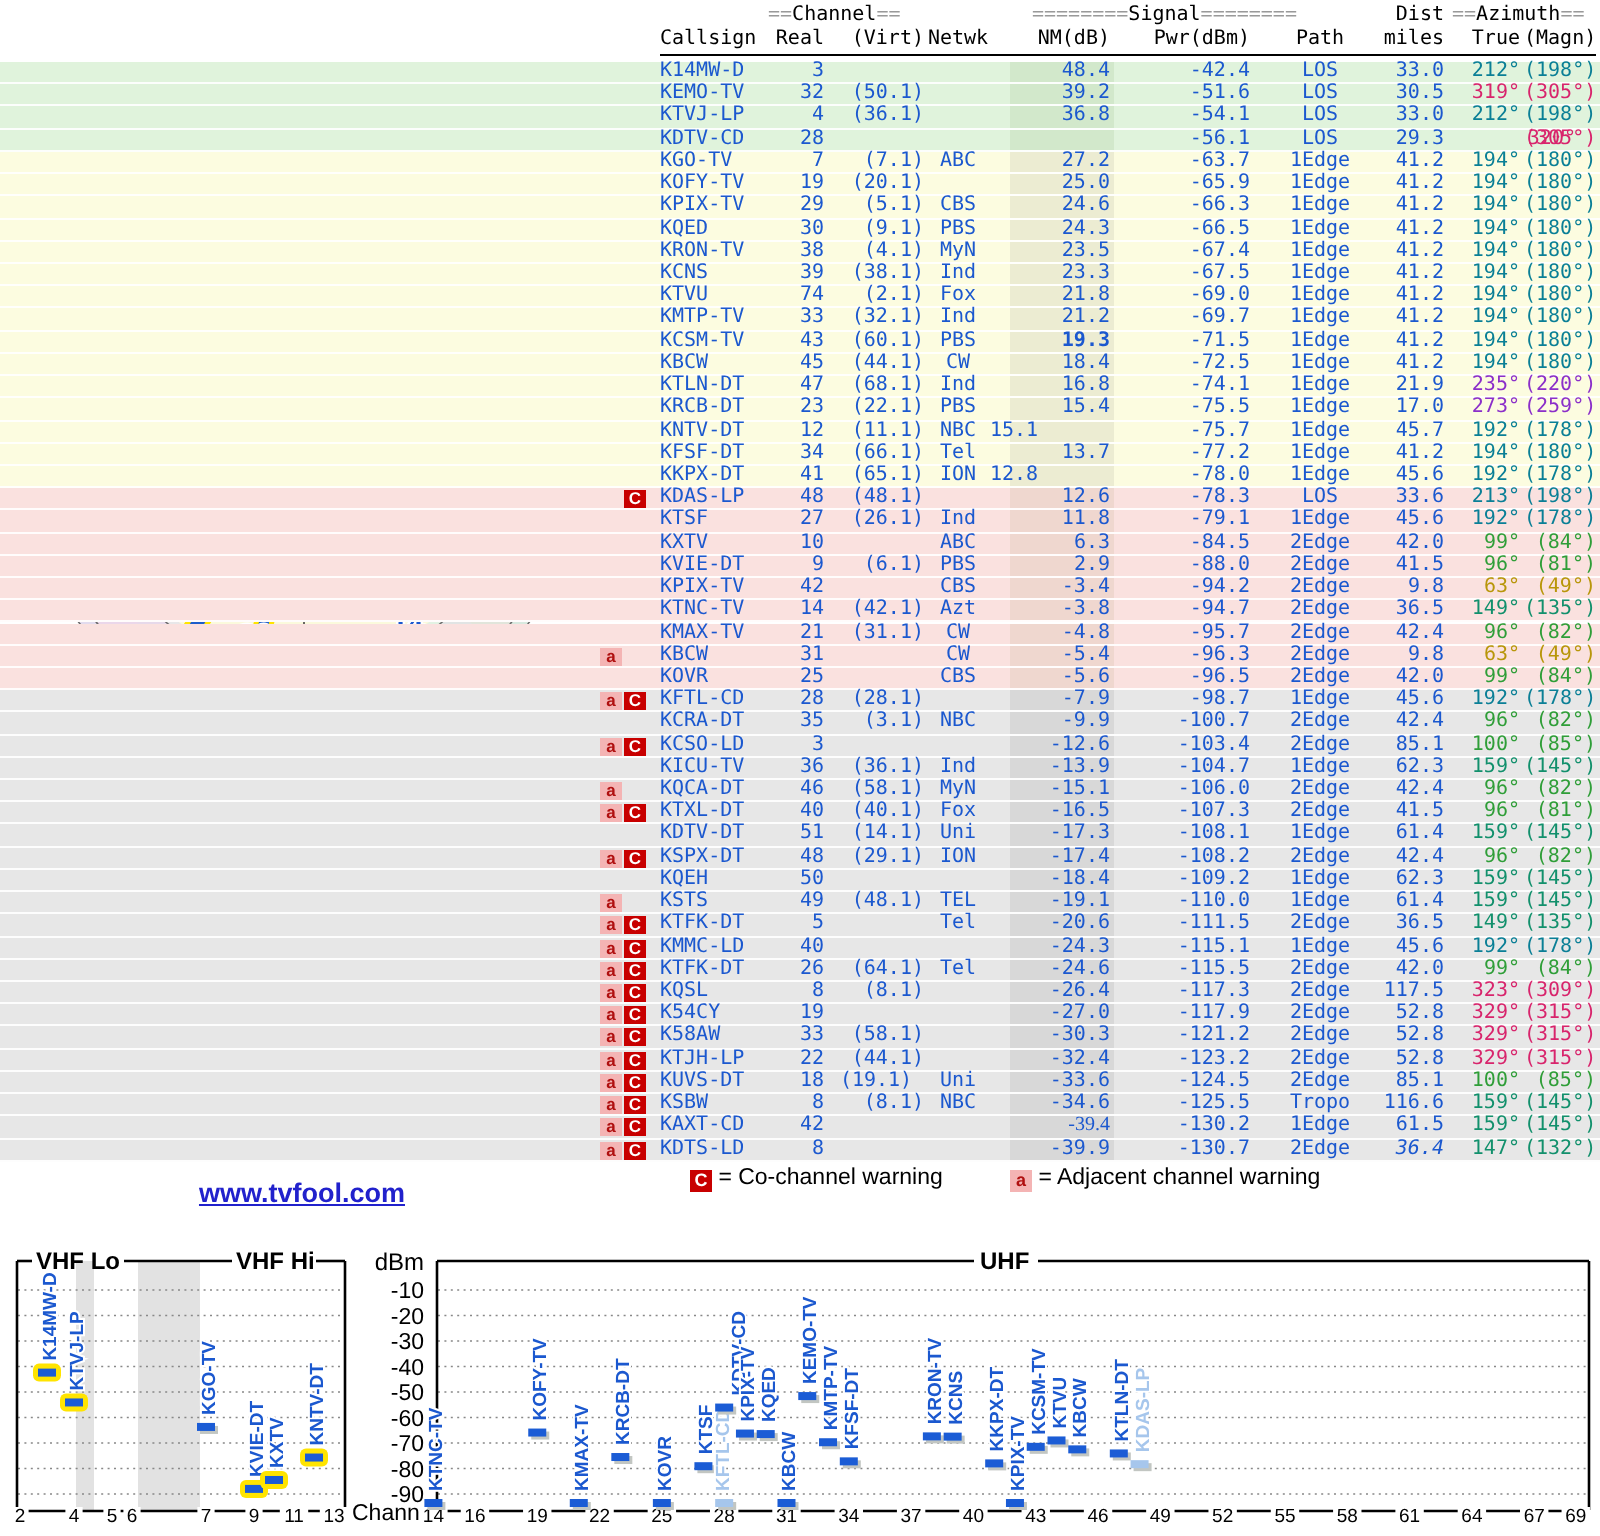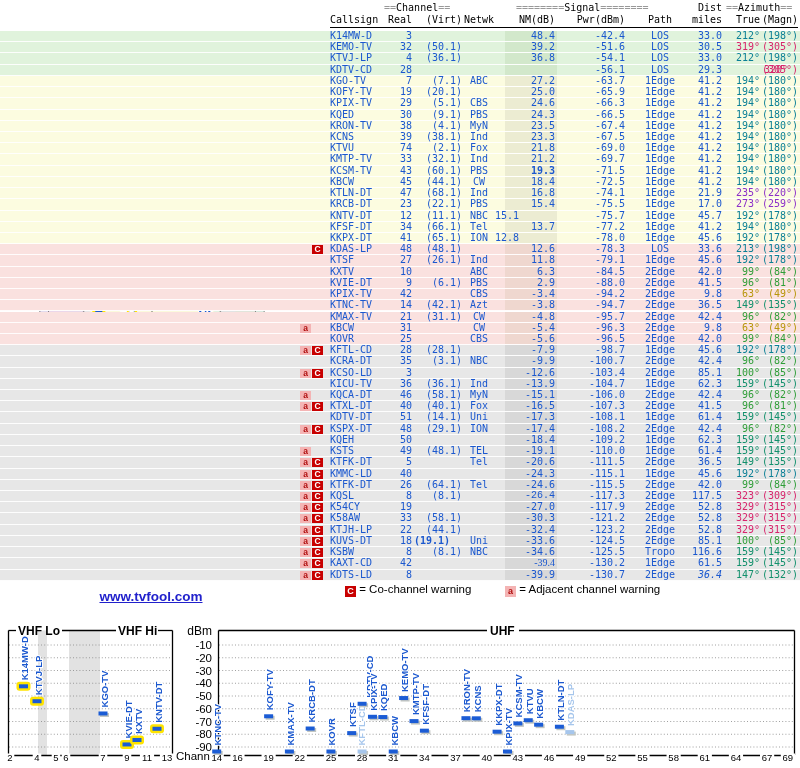--- a/index.html
+++ b/index.html
@@ -697,21 +697,21 @@
         <span class="cell" style="left: 762px; width: 36px; text-align: right; color: rgb(47, 158, 56);">(84°)</span>
       </div>
       <div class="trow" style="top: 491.02px; background: rgb(231, 231, 231);">
         <div class="nmband" style="background: rgb(216, 216, 216);"></div>
         <span class="wbadge wa">a</span>
         <span class="wbadge wc">C</span>
         <span class="cell" style="left: 330px; width: 70px; text-align: left; color: rgb(27, 88, 207);">KQSL</span>
         <span class="cell" style="left: 372px; width: 40px; text-align: right; color: rgb(27, 88, 207);">8</span>
         <span class="cell" style="left: 414px; width: 48px; text-align: right; color: rgb(27, 88, 207);">(8.1)</span>
         <span class="cell" style="left: 456px; width: 46px; text-align: center; color: rgb(27, 88, 207);"></span>
-        <span class="cell" style="left: 495px; width: 60px; text-align: right; color: rgb(27, 88, 207); font-family: Liberation Mono, monospace;">-26.4</span>
+        <span class="cell" style="left: 495px; width: 60px; text-align: right; color: rgb(27, 88, 207);">-26.4</span>
         <span class="cell" style="left: 565px; width: 60px; text-align: right; color: rgb(27, 88, 207);">-117.3</span>
         <span class="cell" style="left: 636px; width: 48px; text-align: center; color: rgb(27, 88, 207);">2Edge</span>
         <span class="cell" style="left: 688px; width: 34px; text-align: right; color: rgb(27, 88, 207);">117.5</span>
         <span class="cell" style="left: 724px; width: 36px; text-align: right; color: rgb(216, 36, 108);">323°</span>
         <span class="cell" style="left: 762px; width: 36px; text-align: right; color: rgb(216, 36, 108);">(309°)</span>
       </div>
       <div class="trow" style="top: 502.24px; background: rgb(231, 231, 231);">
         <div class="nmband" style="background: rgb(216, 216, 216);"></div>
         <span class="wbadge wa">a</span>
         <span class="wbadge wc">C</span>
@@ -755,21 +755,21 @@
         <span class="cell" style="left: 688px; width: 34px; text-align: right; color: rgb(27, 88, 207);">52.8</span>
         <span class="cell" style="left: 724px; width: 36px; text-align: right; color: rgb(216, 36, 108);">329°</span>
         <span class="cell" style="left: 762px; width: 36px; text-align: right; color: rgb(216, 36, 108);">(315°)</span>
       </div>
       <div class="trow" style="top: 535.9px; background: rgb(231, 231, 231);">
         <div class="nmband" style="background: rgb(216, 216, 216);"></div>
         <span class="wbadge wa">a</span>
         <span class="wbadge wc">C</span>
         <span class="cell" style="left: 330px; width: 70px; text-align: left; color: rgb(27, 88, 207);">KUVS-DT</span>
         <span class="cell" style="left: 372px; width: 40px; text-align: right; color: rgb(27, 88, 207);">18</span>
-        <span class="cell" style="left: 414px; width: 48px; text-align: left; color: rgb(27, 88, 207); font-weight: bold;">(19.1)</span>
+        <span class="cell" style="left: 414px; width: 48px; text-align: center; color: rgb(27, 88, 207);">(19.1)</span>
         <span class="cell" style="left: 456px; width: 46px; text-align: center; color: rgb(27, 88, 207);">Uni</span>
         <span class="cell" style="left: 495px; width: 60px; text-align: right; color: rgb(27, 88, 207);">-33.6</span>
         <span class="cell" style="left: 565px; width: 60px; text-align: right; color: rgb(27, 88, 207);">-124.5</span>
         <span class="cell" style="left: 636px; width: 48px; text-align: center; color: rgb(27, 88, 207);">2Edge</span>
         <span class="cell" style="left: 688px; width: 34px; text-align: right; color: rgb(27, 88, 207);">85.1</span>
         <span class="cell" style="left: 724px; width: 36px; text-align: right; color: rgb(47, 158, 56);">100°</span>
         <span class="cell" style="left: 762px; width: 36px; text-align: right; color: rgb(47, 158, 56);">(85°)</span>
       </div>
       <div class="trow" style="top: 547.12px; background: rgb(231, 231, 231);">
         <div class="nmband" style="background: rgb(216, 216, 216);"></div>

